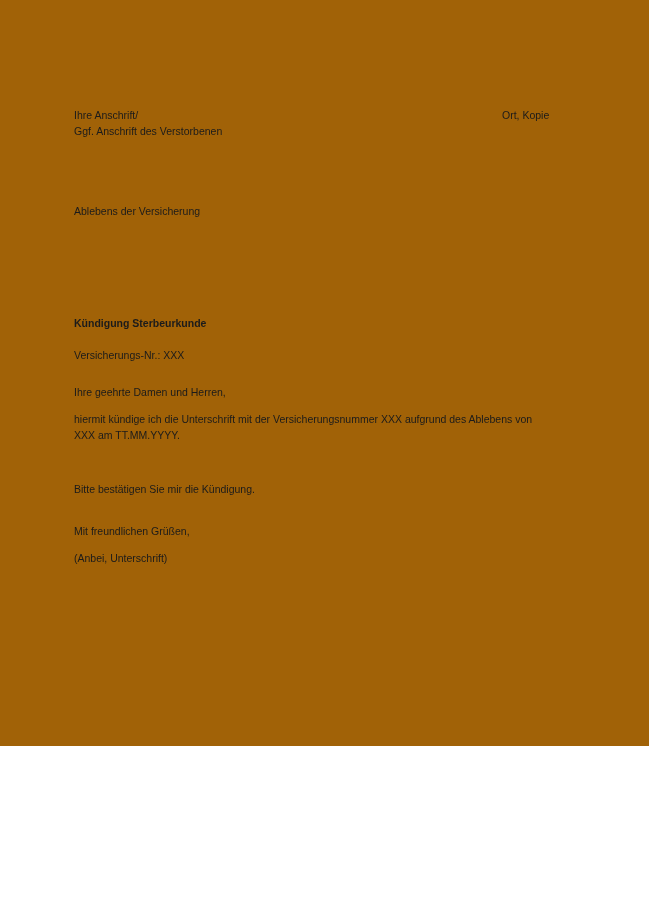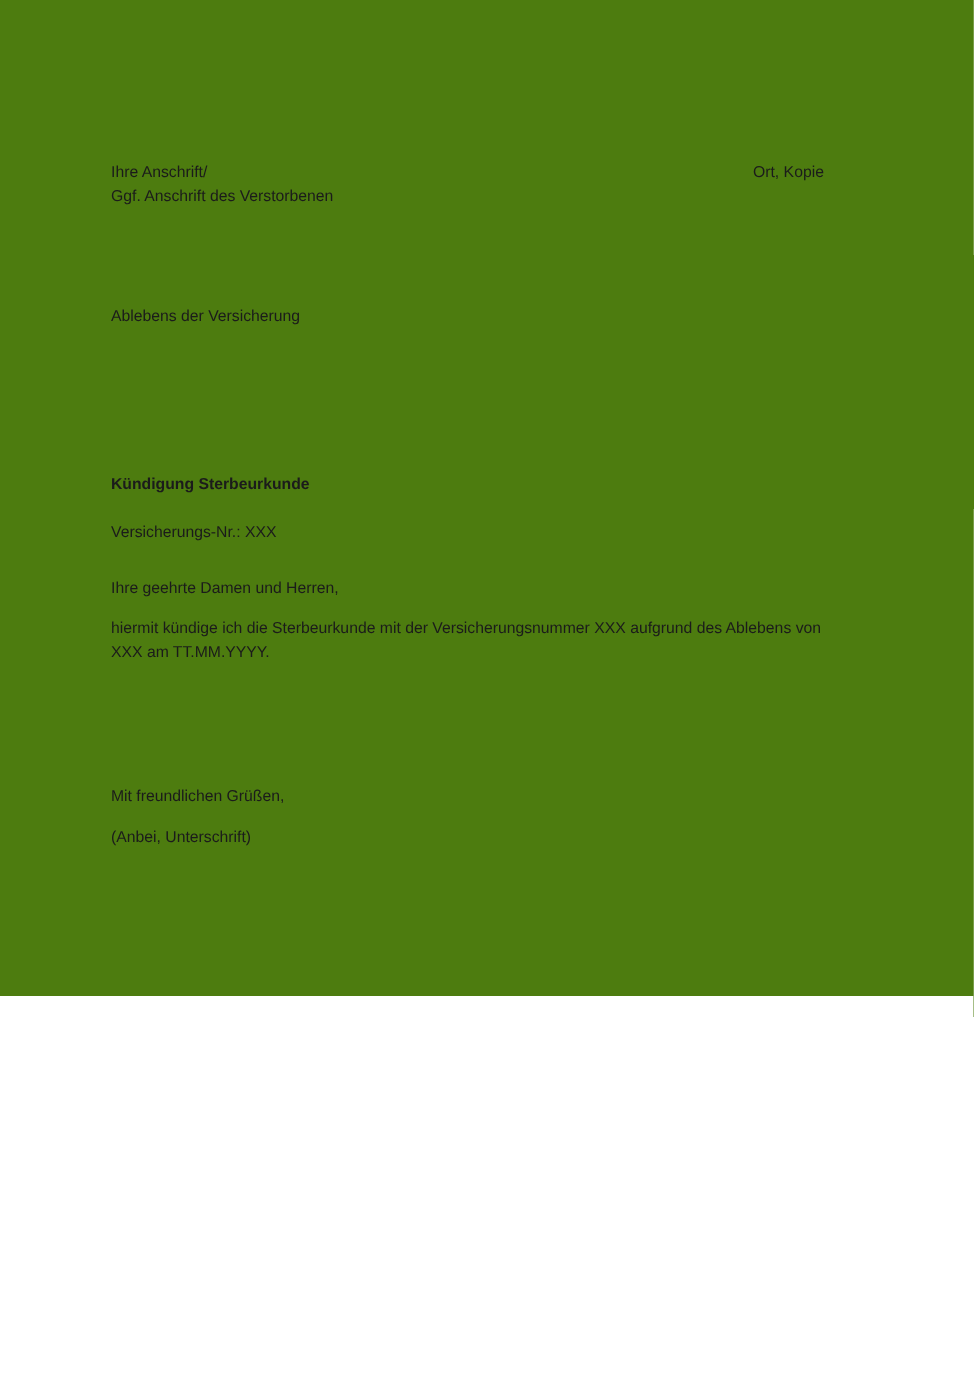--- a/index.html
+++ b/index.html
@@ -8,22 +8,22 @@
   }
   body {
     width: 649px;
     height: 920px;
     background: #ffffff;
     font-family: "Liberation Sans", sans-serif;
   }
   .page {
     position: relative;
     width: 649px;
-    height: 664px;
-    background: #4d7c0f;
+    height: 746px;
+    background: #a16207;
     box-sizing: border-box;
     overflow: hidden;
   }
   .letter {
     position: absolute;
     left: 0;
     top: 0;
     width: 649px;
     height: 920px;
   }
@@ -100,23 +100,24 @@
 
     <div class="block recipient">Ablebens der Versicherung</div>
 
     <div class="block subject">
       <div class="subject-line">Kündigung Sterbeurkunde</div>
       <div>Versicherungs-Nr.: XXX</div>
     </div>
 
     <div class="block salutation">Ihre geehrte Damen und Herren,</div>
 
-    <div class="block para1">hiermit kündige ich die Sterbeurkunde mit der Versicherungsnummer XXX aufgrund des Ablebens von XXX am TT.MM.YYYY.</div>
+    <div class="block para1">hiermit kündige ich die Unterschrift mit der Versicherungsnummer XXX aufgrund des Ablebens von XXX am TT.MM.YYYY.</div>
 
 
+    <div class="block para3">Bitte bestätigen Sie mir die Kündigung.</div>
 
     <div class="block closing">Mit freundlichen Grüßen,</div>
 
     <div class="block signature">(Anbei, Unterschrift)</div>
 
     <div class="watermark">http</div>
 
   </div>
 </div>
 

